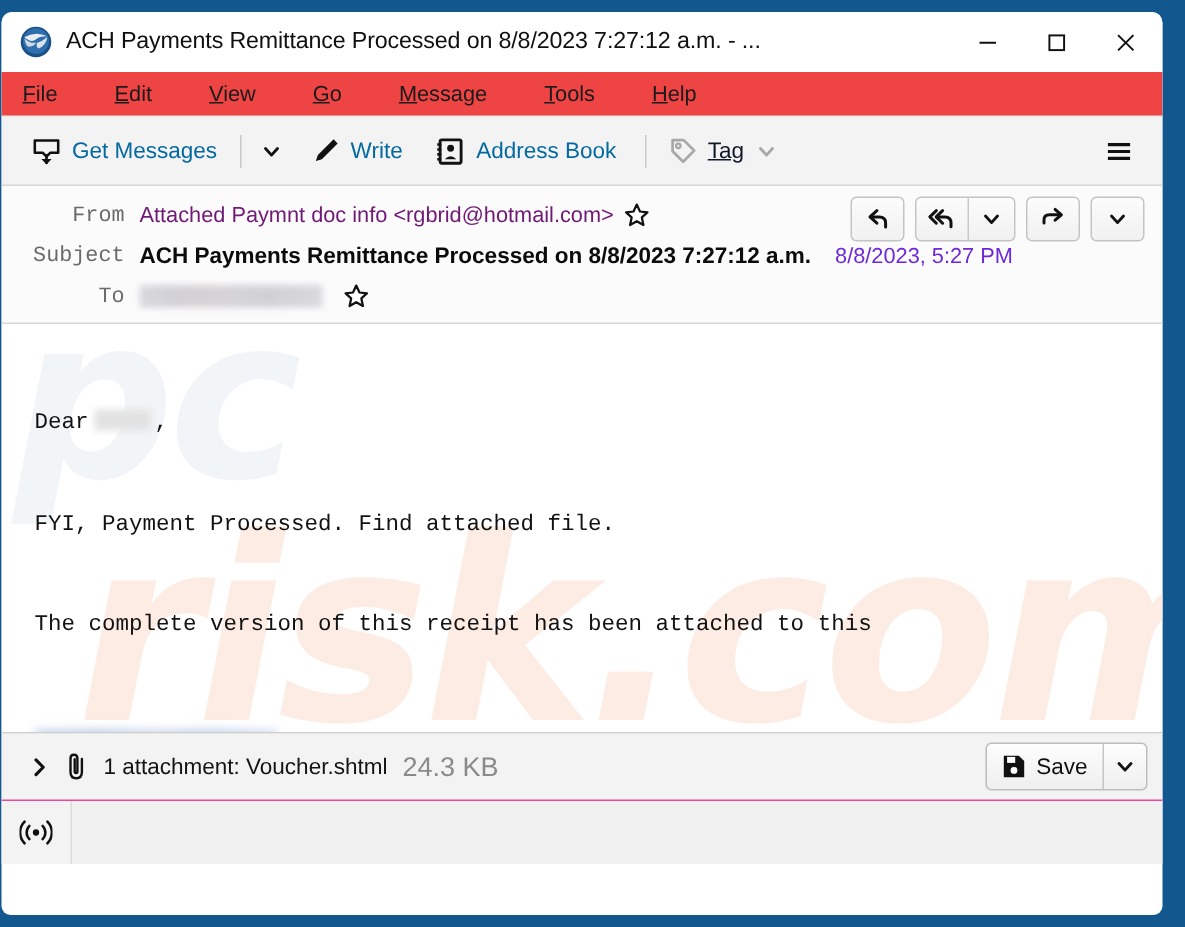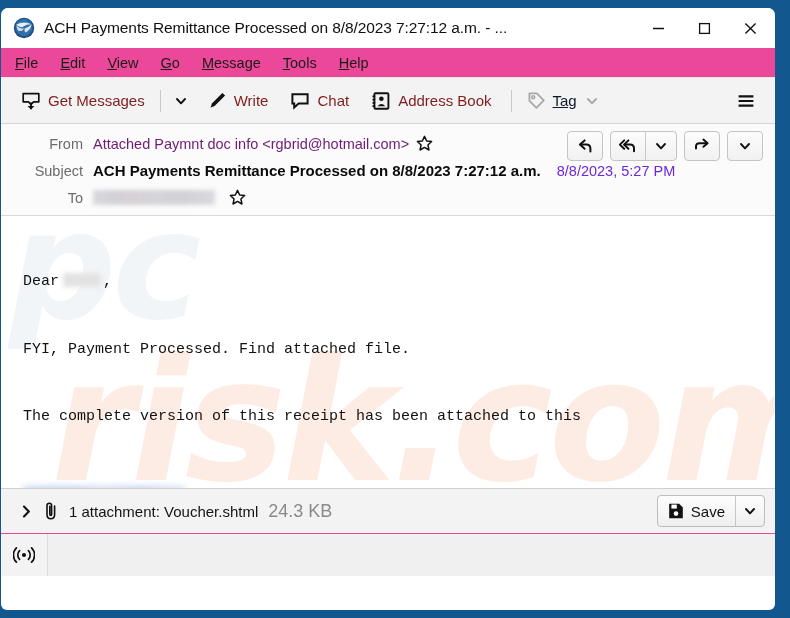--- a/index.html
+++ b/index.html
@@ -57,25 +57,26 @@
     width: 46px; height: 40px;
     display: flex; align-items: center; justify-content: center;
     flex: 0 0 auto;
   }
   .wctl svg { display: block; }
   #wctl-close { margin-right: 2px; }
 
   
   #menubar {
     height: 29px;
-    background: #ec4899;
+    background: #ef4444;
     display: flex;
     align-items: center;
     padding-left: 14px;
     border-bottom: 1px solid #eaeaea;
+    gap: 16px;
   }
   .menu-item {
     font-size: 14.5px;
     color: #1b1b1b;
     margin-right: 22px;
     white-space: nowrap;
   }
   .menu-item u { text-decoration: underline; text-underline-offset: 1px; }
 
   
@@ -85,21 +86,21 @@
     display: flex;
     align-items: center;
     padding: 0 10px 0 12px;
     border-bottom: 1px solid #d6d6d6;
   }
   .tb-btn {
     display: flex; align-items: center;
     height: 34px;
     padding: 0 8px;
     border-radius: 4px;
-    color: #7f1d1d;
+    color: #0369a1;
     font-size: 15px;
     white-space: nowrap;
   }
   .tb-btn .glyph { display: flex; align-items: center; margin-right: 7px; }
   .tb-caret {
     display: flex; align-items: center; justify-content: center;
     width: 26px; height: 34px; border-radius: 4px;
   }
   .tb-sep {
     width: 1px; height: 22px;
@@ -128,20 +129,21 @@
     min-height: 27px;
     padding-left: 12px;
   }
   .hdr-label {
     width: 70px;
     text-align: right;
     font-size: 14.5px;
     color: #6b6b6b;
     margin-right: 10px;
     flex: 0 0 auto;
+    font-family: Liberation Mono, monospace;
   }
   .hdr-value {
     font-size: 14.5px;
     color: #701a75;
     white-space: nowrap;
   }
   #subject-value {
     font-weight: bold;
     font-size: 15px;
     color: #0b0b0b;
@@ -370,28 +372,20 @@
     <div class="tb-btn" style="margin-left:6px">
       <span class="glyph">
         <svg width="19" height="19" viewBox="0 0 19 19">
           <path d="M14.4 1.9 L17.1 4.6 L6.6 15.1 L2.6 16.4 L3.9 12.4 Z" fill="#111"></path>
           <path d="M3.1 15.9 L2.6 16.4 L3.2 16.2 Z" fill="#111"></path>
         </svg>
       </span>
       <span>Write</span>
     </div>
 
-    <div class="tb-btn" style="margin-left:6px">
-      <span class="glyph">
-        <svg width="20" height="20" viewBox="0 0 20 20">
-          <path d="M2.4 3.3 h15.2 v9.3 h-9.0 l-4.4 4.0 v-4.0 h-1.8 z" fill="none" stroke="#111" stroke-width="2"></path>
-        </svg>
-      </span>
-      <span>Chat</span>
-    </div>
 
     <div class="tb-btn" style="margin-left:6px">
       <span class="glyph">
         <svg width="20" height="20" viewBox="0 0 20 20">
           <rect x="3.4" y="2.2" width="14" height="15.6" rx="1.1" fill="none" stroke="#111" stroke-width="1.9"></rect>
           <line x1="1.5" y1="5.3" x2="4.2" y2="5.3" stroke="#111" stroke-width="1.7"></line>
           <line x1="1.5" y1="8.6" x2="4.2" y2="8.6" stroke="#111" stroke-width="1.7"></line>
           <line x1="1.5" y1="11.9" x2="4.2" y2="11.9" stroke="#111" stroke-width="1.7"></line>
           <line x1="1.5" y1="15.1" x2="4.2" y2="15.1" stroke="#111" stroke-width="1.7"></line>
           <circle cx="10.4" cy="7.8" r="2.3" fill="#111"></circle>

